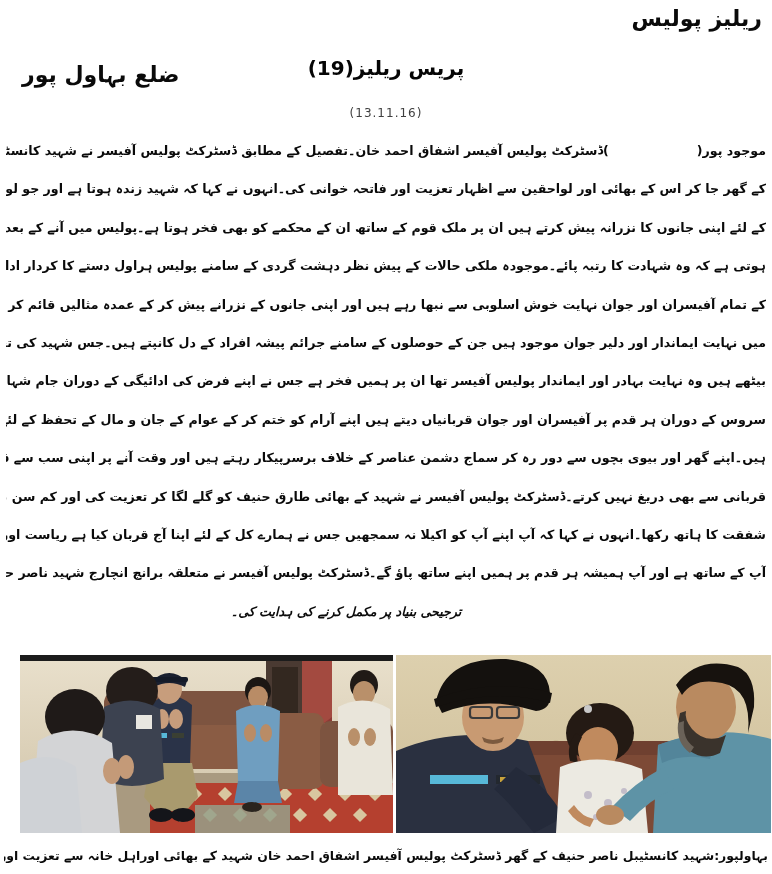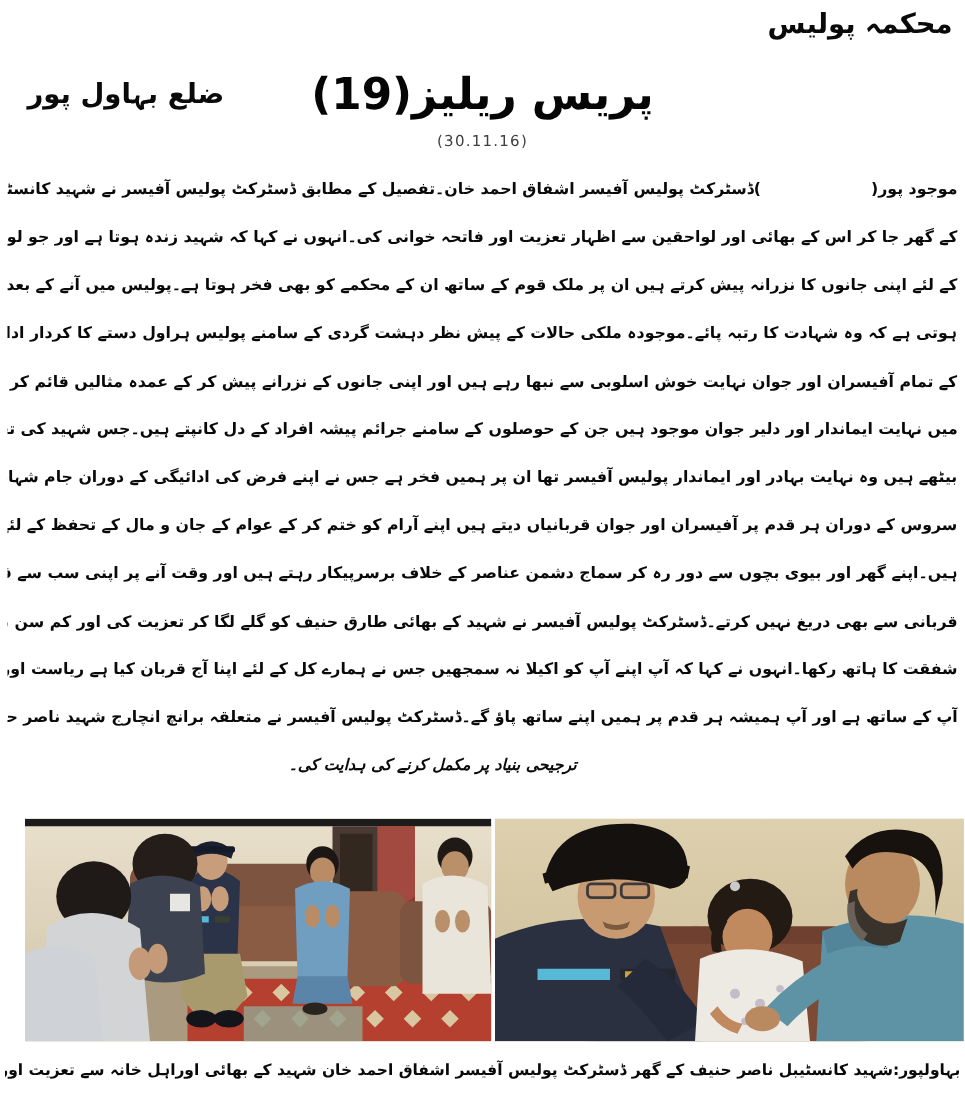--- a/index.html
+++ b/index.html
@@ -16,21 +16,21 @@
     font-size:22px;
     direction:rtl;
     color:#0a0a0a;
     white-space:nowrap;
   }
   #hdr-right{top:6px;right:10px;}
   #hdr-left{top:14px;left:22px;margin-top:48px;}
   #title{
     position:absolute;top:56px;left:0;width:100%;
     text-align:center;direction:rtl;
-    font-weight:bold;font-size:35px;color:#050505;
+    font-weight:bold;font-size:20px;color:#050505;
   }
   #rel-date{
     position:absolute;top:106px;left:0;width:100%;
     text-align:center;
     font-size:12px;color:#3f3f3f;letter-spacing:1px;
   }
   #body-text{
     position:absolute;top:132px;left:6px;right:6px;
     color:#0a0a0a;
   }
@@ -61,25 +61,25 @@
     direction:rtl;color:#0a0a0a;
     text-align:justify;text-align-last:justify;
     white-space:nowrap;overflow:hidden;
   }
 </style>
 </head>
 <body>
 
 <div id="page">
 
-  <div id="hdr-right" class="hdr">محکمہ پولیس</div>
+  <div id="hdr-right" class="hdr">ریلیز پولیس</div>
   <div id="hdr-left" class="hdr">ضلع بہاول پور</div>
 
   <div id="title">پریس ریلیز(19)</div>
-  <div id="rel-date">(30.11.16)</div>
+  <div id="rel-date">(13.11.16)</div>
 
   <div id="body-text">
     <div class="line line-first">
       <span class="city">موجود پور(</span>
       <span class="gap"></span>
       <span class="rest">)ڈسٹرکٹ پولیس آفیسر اشفاق احمد خان۔تفصیل کے مطابق ڈسٹرکٹ پولیس آفیسر نے شہید کانسٹیبل ناصر حنیف</span>
     </div>
     <div class="line">کے گھر جا کر اس کے بھائی اور لواحقین سے اظہار تعزیت اور فاتحہ خوانی کی۔انہوں نے کہا کہ شہید زندہ ہوتا ہے اور جو لوگ اپنے ملک قوم کے دفاع</div>
     <div class="line">کے لئے اپنی جانوں کا نزرانہ پیش کرتے ہیں ان پر ملک قوم کے ساتھ ان کے محکمے کو بھی فخر ہوتا ہے۔پولیس میں آنے کے بعد ہر فرد کی خواہش</div>
     <div class="line">ہوتی ہے کہ وہ شہادت کا رتبہ پائے۔موجودہ ملکی حالات کے پیش نظر دہشت گردی کے سامنے پولیس ہراول دستے کا کردار ادا کر رہی ہے۔جو پولیس</div>

